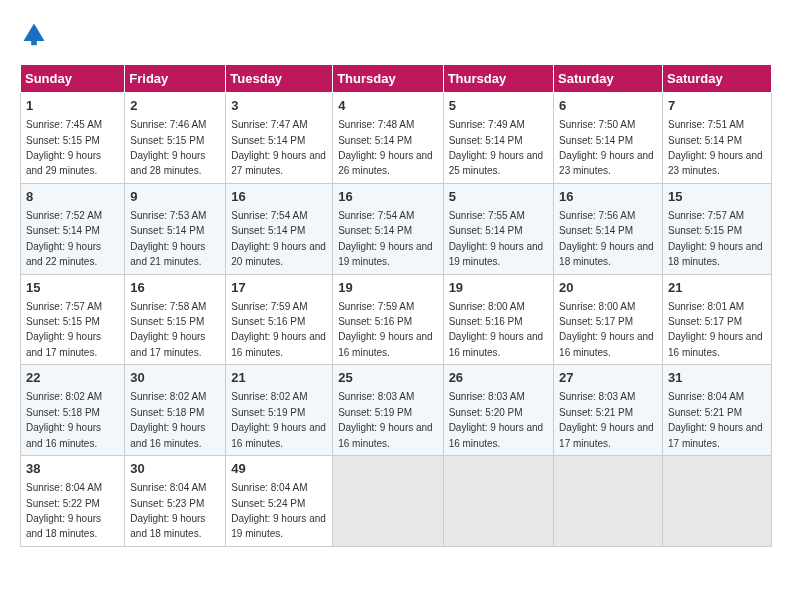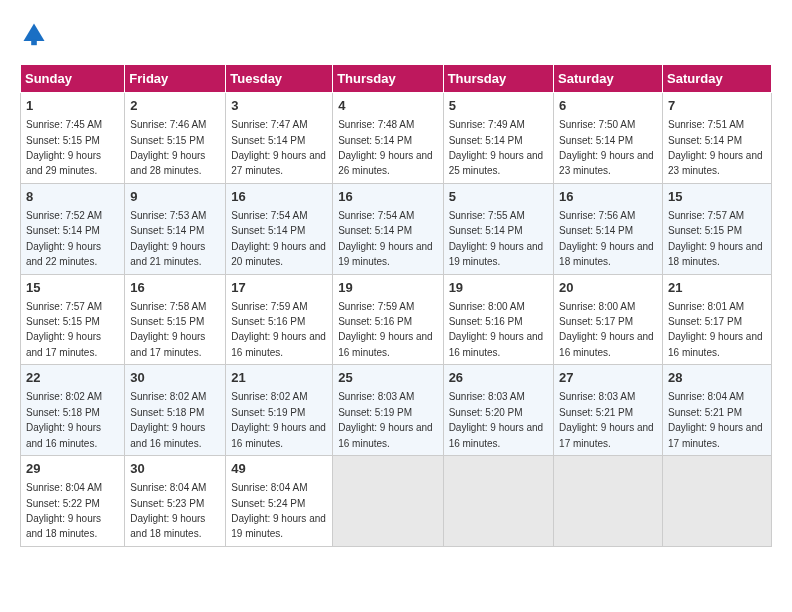--- a/index.html
+++ b/index.html
@@ -229,27 +229,27 @@
       </td>
           <td>
         <span class="day-num">26</span>
         <span class="day-info">Sunrise: 8:03 AM<br>Sunset: 5:20 PM<br>Daylight: 9 hours and 16 minutes.</span>
       </td>
           <td>
         <span class="day-num">27</span>
         <span class="day-info">Sunrise: 8:03 AM<br>Sunset: 5:21 PM<br>Daylight: 9 hours and 17 minutes.</span>
       </td>
           <td>
-        <span class="day-num">28</span>
+        <span class="day-num">31</span>
         <span class="day-info">Sunrise: 8:04 AM<br>Sunset: 5:21 PM<br>Daylight: 9 hours and 17 minutes.</span>
       </td>
         </tr>
         <tr>
           <td>
-        <span class="day-num">29</span>
+        <span class="day-num">38</span>
         <span class="day-info">Sunrise: 8:04 AM<br>Sunset: 5:22 PM<br>Daylight: 9 hours and 18 minutes.</span>
       </td>
           <td>
         <span class="day-num">30</span>
         <span class="day-info">Sunrise: 8:04 AM<br>Sunset: 5:23 PM<br>Daylight: 9 hours and 18 minutes.</span>
       </td>
           <td>
         <span class="day-num">49</span>
         <span class="day-info">Sunrise: 8:04 AM<br>Sunset: 5:24 PM<br>Daylight: 9 hours and 19 minutes.</span>
       </td>

